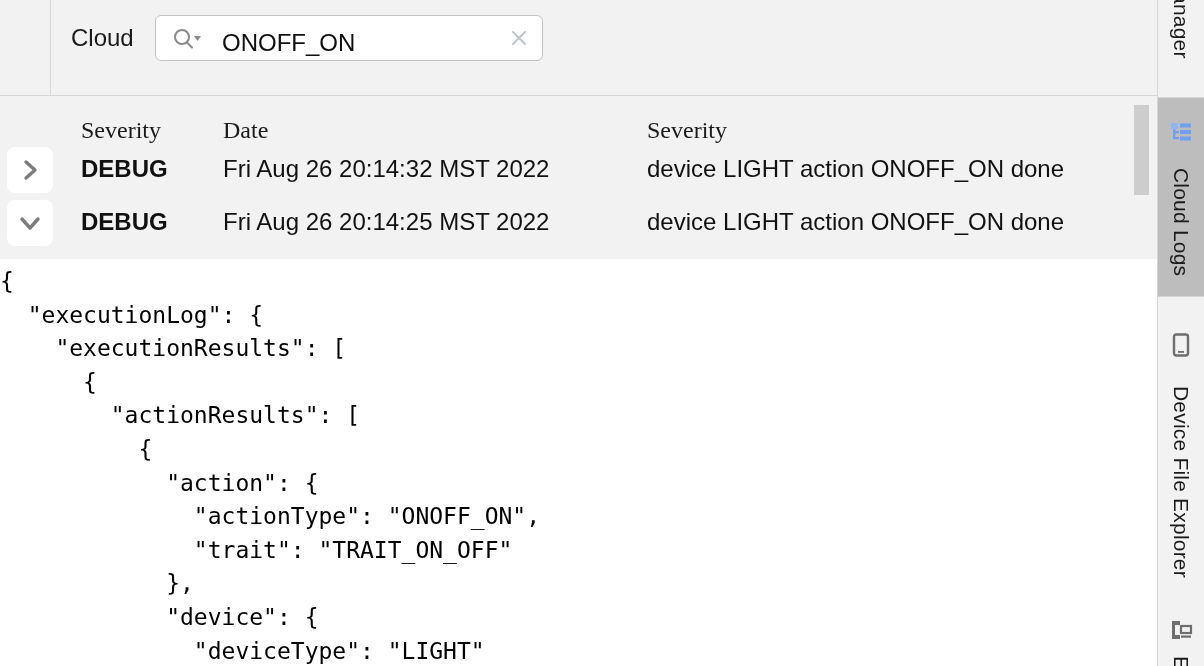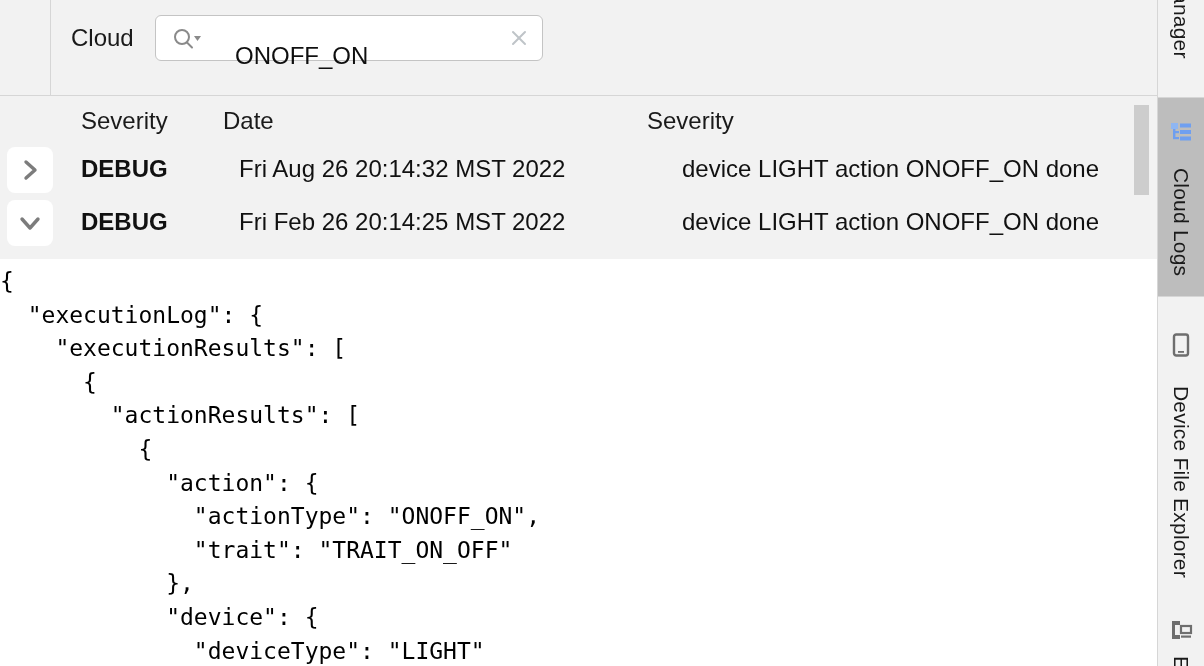--- a/index.html
+++ b/index.html
@@ -84,21 +84,21 @@
     left: 62px;
     top: 7px;
     font-size: 24px;
     color: #0f0f0f;
     line-height: 32px;
     white-space: nowrap;
     background: transparent;
     border: none;
     outline: none;
     padding: 0;
-    margin: 17px;
+    margin: 4px;
     width: 280px;
     font-family: "Liberation Sans", sans-serif;
   }
   .clear-btn {
     position: absolute;
     right: 10px;
     top: 9px;
     width: 26px;
     height: 26px;
     cursor: pointer;
@@ -116,25 +116,26 @@
   }
   .tbl-head {
     position: absolute;
     left: 0;
     top: 0;
     width: 1157px;
     height: 50px;
   }
   .th {
     position: absolute;
-    top: 9px;
+    top: 18px;
     font-size: 24px;
     color: #1a1a1a;
     line-height: 32px;
     white-space: nowrap;
+    font-family: Liberation Serif, serif;
   }
   .th.c-sev  { left: 81px; }
   .th.c-date { left: 223px; text-align: center; }
   .th.c-sum  { left: 647px; }
 
   .row {
     position: absolute;
     left: 0;
     width: 1157px;
     height: 49px;
@@ -144,22 +145,22 @@
 
   .cell {
     position: absolute;
     top: 6px;
     font-size: 24px;
     color: #111111;
     line-height: 34px;
     white-space: nowrap;
   }
   .cell.c-sev  { left: 81px; font-weight: bold; }
-  .cell.c-date { left: 239px; }
-  .cell.c-sum  { left: 682px; }
+  .cell.c-date { left: 223px; }
+  .cell.c-sum  { left: 647px; }
 
   .expander {
     position: absolute;
     left: 7px;
     top: 1px;
     width: 46px;
     height: 46px;
     background: #ffffff;
     border-radius: 8px;
     cursor: pointer;
@@ -302,21 +303,21 @@
         <div class="cell c-sum">device LIGHT action ONOFF_ON done</div>
       </div>
 
       <div class="row r1">
         <div class="expander">
           <svg width="46" height="46" viewBox="0 0 46 46">
             <polyline points="15,19 23,28 31,19" fill="none" stroke="#7c7c7c" stroke-width="3.4" stroke-linecap="round" stroke-linejoin="round"></polyline>
           </svg>
         </div>
         <div class="cell c-sev">DEBUG</div>
-        <div class="cell c-date">Fri Feb 26 20:14:25 MST 2022</div>
+        <div class="cell c-date">Fri Aug 26 20:14:25 MST 2022</div>
         <div class="cell c-sum">device LIGHT action ONOFF_ON done</div>
       </div>
 
       <div class="tbl-scrollbar-track"></div>
       <div class="tbl-scrollbar-thumb"></div>
     </div>
 
     <div class="json-view">
       <pre class="json-pre">{
   "executionLog": {

